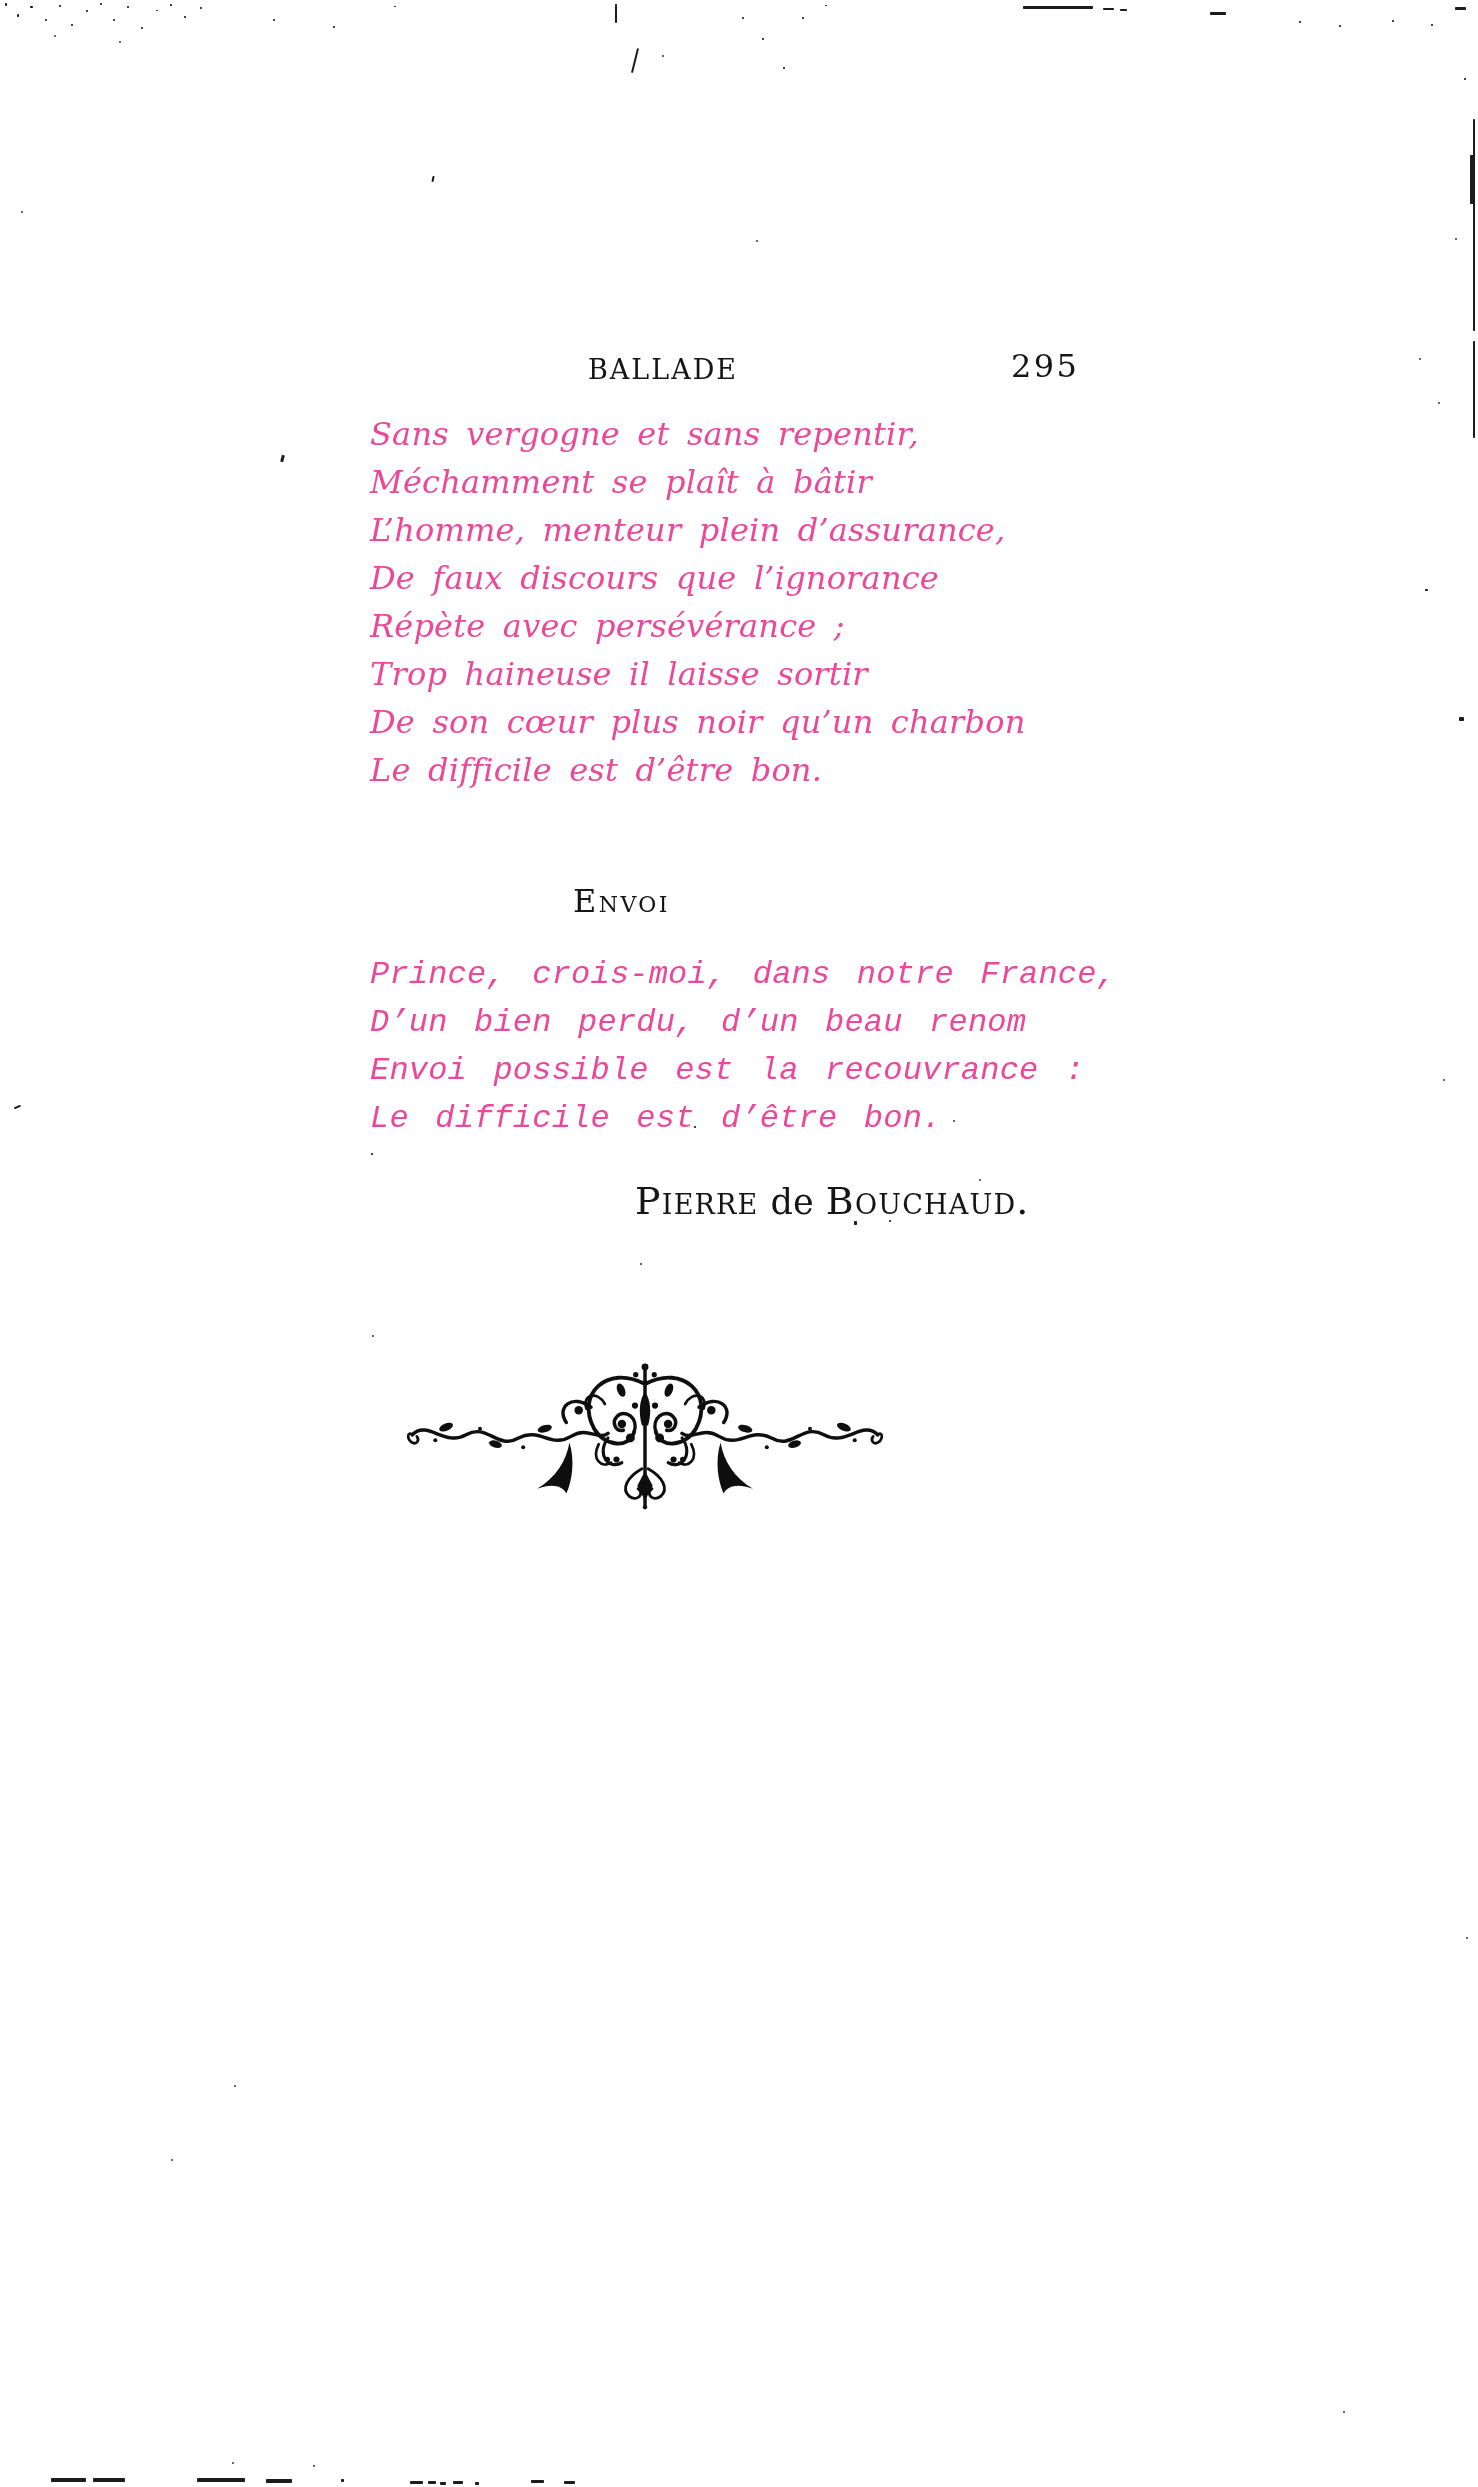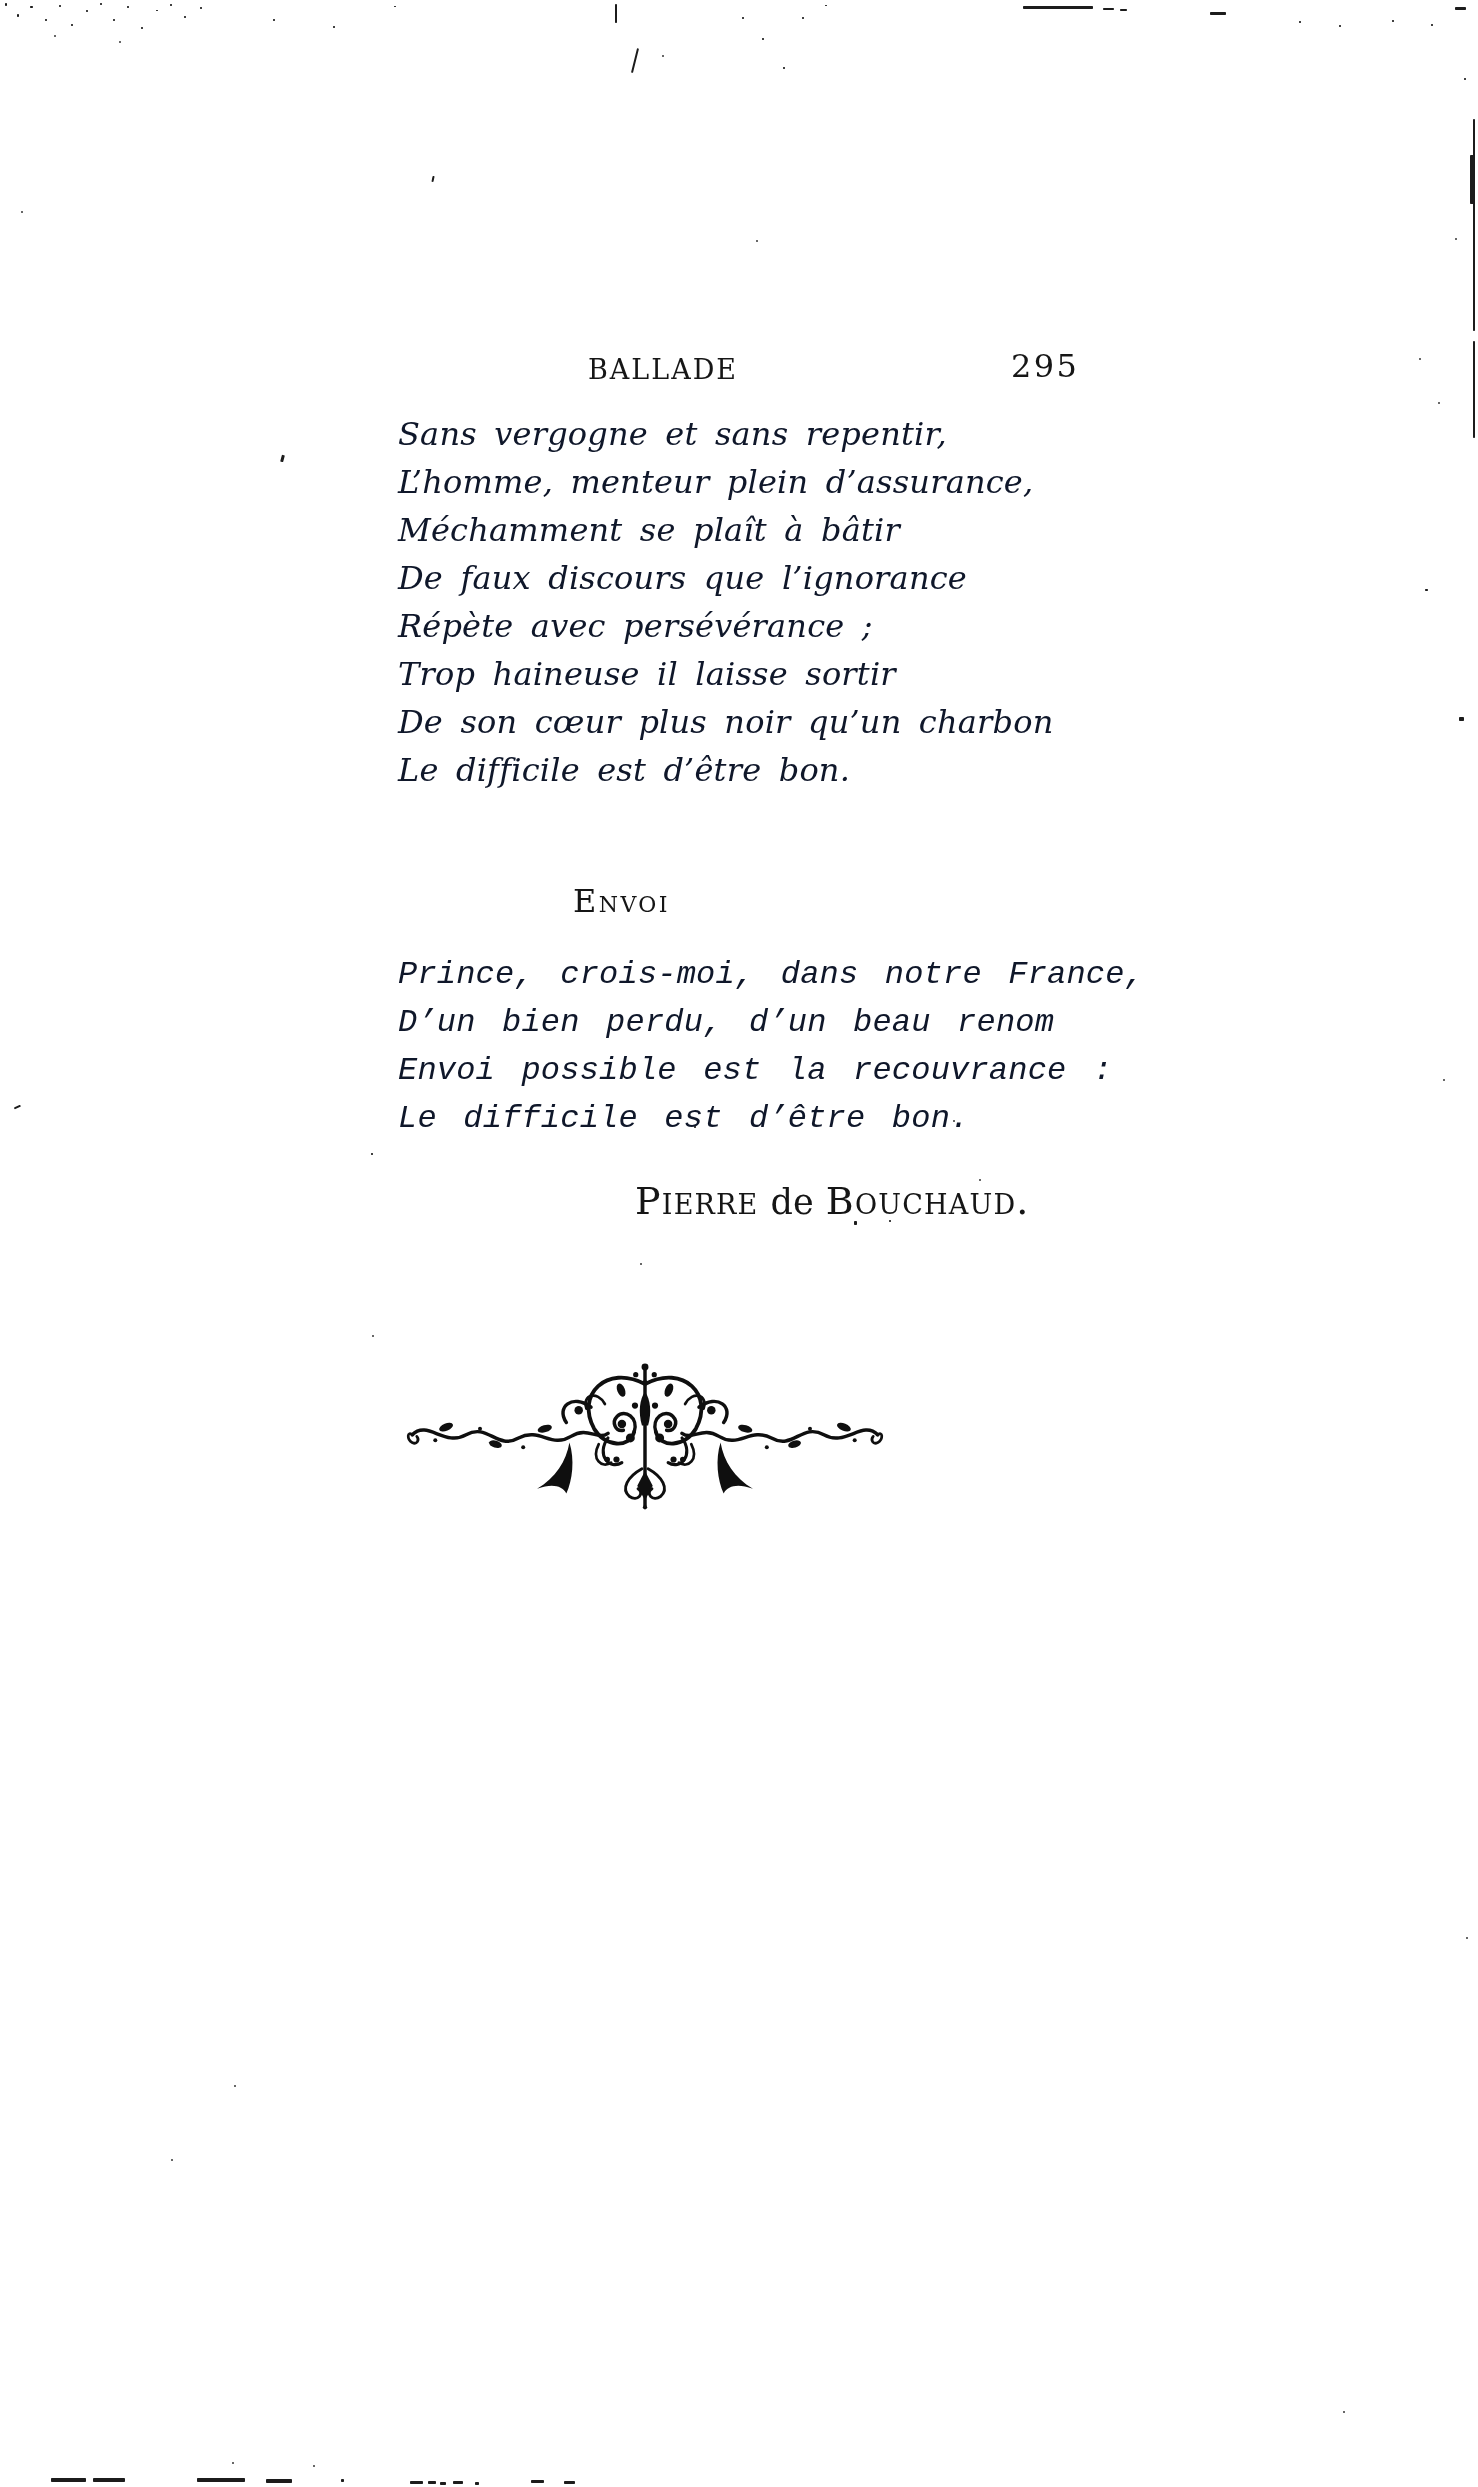--- a/index.html
+++ b/index.html
@@ -20,25 +20,24 @@
   .pagenum{
     position:absolute;left:1011px;top:347px;
     font-size:32px;line-height:38px;letter-spacing:2.4px;
     color:#161616;
   }
   
   .stanza{
     position:absolute;left:370px;
     font-style:italic;
     font-size:32px;
-    color:#0f172a;
+    color:#ec4899;
     word-spacing:0.22em;
     letter-spacing:0.2px;
     white-space:nowrap;
-    margin-left:28px;
   }
   .stanza .line{height:48px;line-height:48px;}
   #stanza1{top:410px;}
   #stanza2{top:951px;font-family:Liberation Mono, monospace;}
   #stanza2 .line{height:48px;line-height:48px;}
   .envoi{
     position:absolute;left:573px;top:882px;
     font-size:32px;line-height:38px;
     font-variant:small-caps;letter-spacing:2.4px;
     color:#151515;
@@ -60,22 +59,22 @@
 </head>
 <body>
 
 <div class="page">
 
   <div class="hdr-title">BALLADE</div>
   <div class="pagenum">295</div>
 
   <div class="stanza" id="stanza1">
     <div class="line">Sans vergogne et sans repentir,</div>
+    <div class="line">Méchamment se plaît à bâtir</div>
     <div class="line">L’homme, menteur plein d’assurance,</div>
-    <div class="line">Méchamment se plaît à bâtir</div>
     <div class="line">De faux discours que l’ignorance</div>
     <div class="line">Répète avec persévérance ;</div>
     <div class="line">Trop haineuse il laisse sortir</div>
     <div class="line">De son cœur plus noir qu’un charbon</div>
     <div class="line">Le difficile est d’être bon.</div>
   </div>
 
   <div class="envoi">Envoi</div>
 
   <div class="stanza" id="stanza2">

